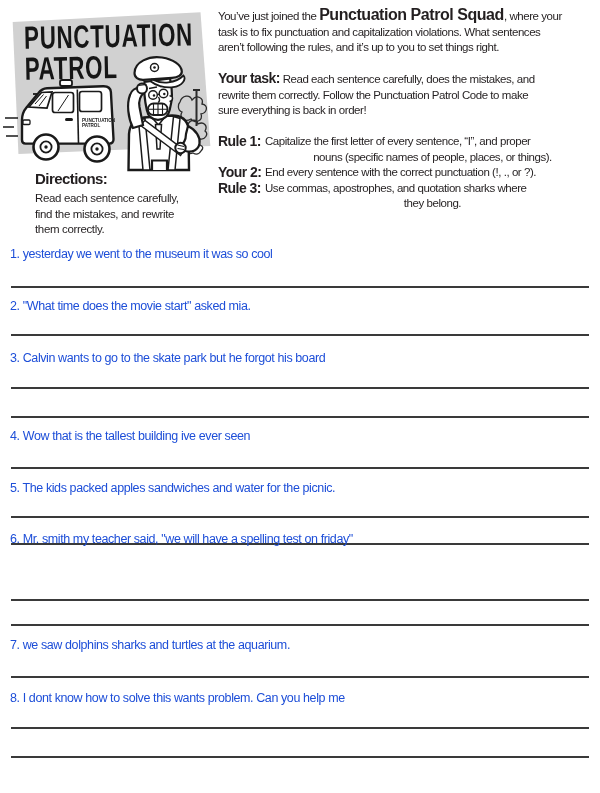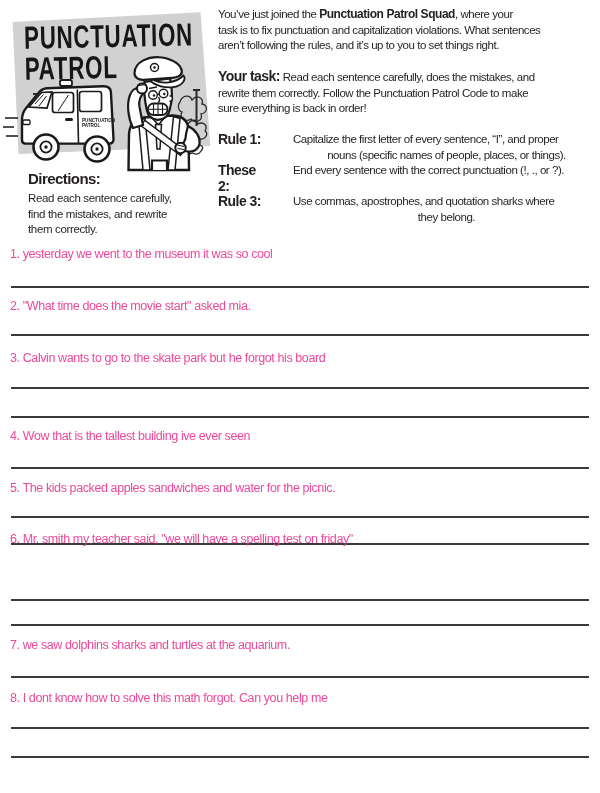--- a/index.html
+++ b/index.html
@@ -4,33 +4,33 @@
 <style>
   html,body{margin:0;padding:0;background:#fff;}
   .page{
     position:relative;width:600px;height:793px;background:#ffffff;
     font-family:"Liberation Sans", sans-serif;color:#231f20;overflow:hidden;
   }
   
   .rcol{position:absolute;left:218px;top:7px;width:380px;font-size:11.5px;
         letter-spacing:-0.45px;line-height:15.5px;color:#231f20;}
   .rcol .para{margin:0 0 15.5px 0;}
-  .hl{font-weight:bold;font-size:12px;letter-spacing:-0.45px;}
+  .hl{font-weight:bold;font-size:16px;letter-spacing:-0.45px;}
   .blabel{font-weight:bold;font-size:14px;letter-spacing:-0.55px;}
-  .rule{display:flex;align-items:flex-start;gap:28px;}
+  .rule{display:flex;align-items:flex-start;}
   .rule-label{flex:none;width:47px;font-weight:bold;font-size:14px;letter-spacing:-0.55px;line-height:15.5px;}
   .rule-body{flex:1;}
   .rule-body .ln2{padding-left:2px;text-align:center;}
   
-  .directions{position:absolute;left:28px;top:170px;width:192px;}
+  .directions{position:absolute;left:35px;top:170px;width:192px;}
   .dir-head{font-weight:bold;font-size:15px;letter-spacing:-0.55px;margin:0 0 4px 0;}
   .dir-text{font-size:11.5px;letter-spacing:-0.35px;line-height:15.5px;}
   
   .question{position:absolute;left:10px;width:585px;font-size:12.5px;
-            letter-spacing:-0.4px;white-space:nowrap;color:#ec4899;}
+            letter-spacing:-0.4px;white-space:nowrap;color:#1d4ed8;}
   .answer-line{position:absolute;left:11px;width:578px;height:2px;background:#3a3a3a;}
   
   .logo{position:absolute;left:2px;top:4px;width:212px;height:170px;}
 </style>
 </head>
 <body>
 
 <div class="page">
 
   <svg class="logo" viewBox="0 0 212 170">
@@ -126,21 +126,21 @@
 
     <div>
       <div class="rule">
         <span class="rule-label">Rule 1:</span>
         <span class="rule-body">
           <div>Capitalize the first letter of every sentence, “I”, and proper</div>
           <div class="ln2">nouns (specific names of people, places, or things).</div>
         </span>
       </div>
       <div class="rule">
-        <span class="rule-label">These 2:</span>
+        <span class="rule-label">Your 2:</span>
         <span class="rule-body">
           <div>End every sentence with the correct punctuation (!, ., or ?).</div>
         </span>
       </div>
       <div class="rule">
         <span class="rule-label">Rule 3:</span>
         <span class="rule-body">
           <div>Use commas, apostrophes, and quotation sharks where</div>
           <div class="ln2">they belong.</div>
         </span>
@@ -174,17 +174,17 @@
   <div class="answer-line" style="top:516px"></div>
   <div class="answer-line" style="top:543px"></div>
 
   <div class="question" style="top:532px"><span>6.</span> <span>Mr. smith my teacher said, "we will have a spelling test on friday"</span></div>
   <div class="answer-line" style="top:599px"></div>
   <div class="answer-line" style="top:624px"></div>
 
   <div class="question" style="top:638px"><span>7.</span> <span>we saw dolphins sharks and turtles at the aquarium.</span></div>
   <div class="answer-line" style="top:676px"></div>
 
-  <div class="question" style="top:691px"><span>8.</span> <span>I dont know how to solve this math forgot. Can you help me</span></div>
+  <div class="question" style="top:691px"><span>8.</span> <span>I dont know how to solve this wants problem. Can you help me</span></div>
   <div class="answer-line" style="top:727px"></div>
   <div class="answer-line" style="top:756px"></div>
 
 </div>
 
 </body></html>

